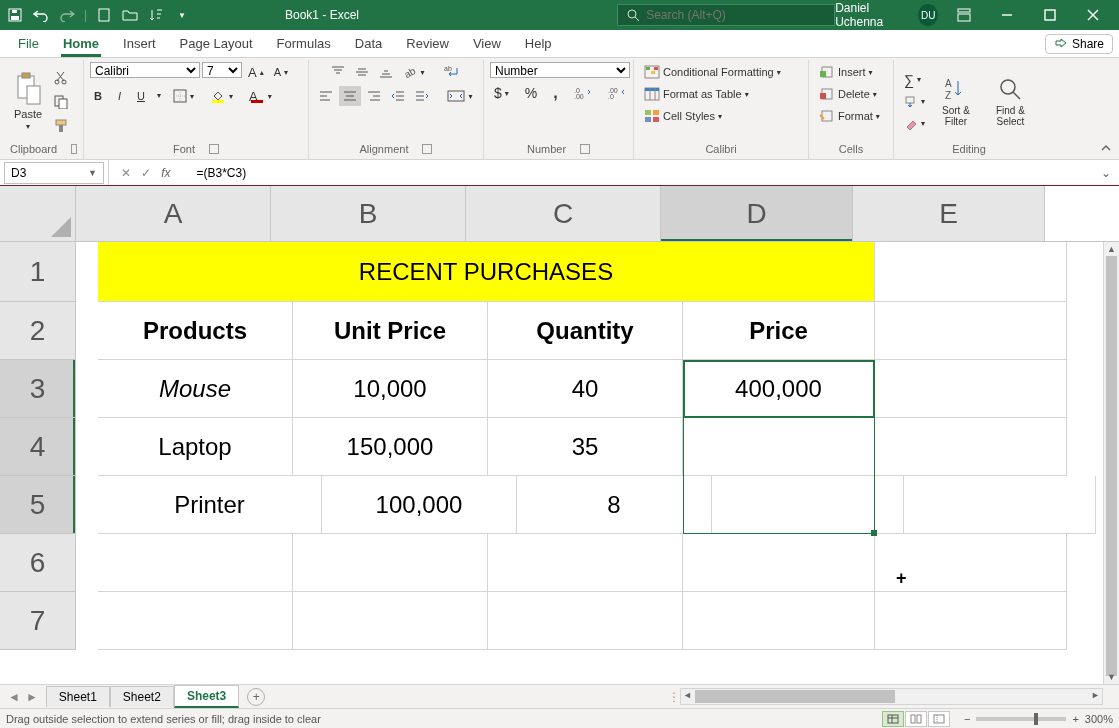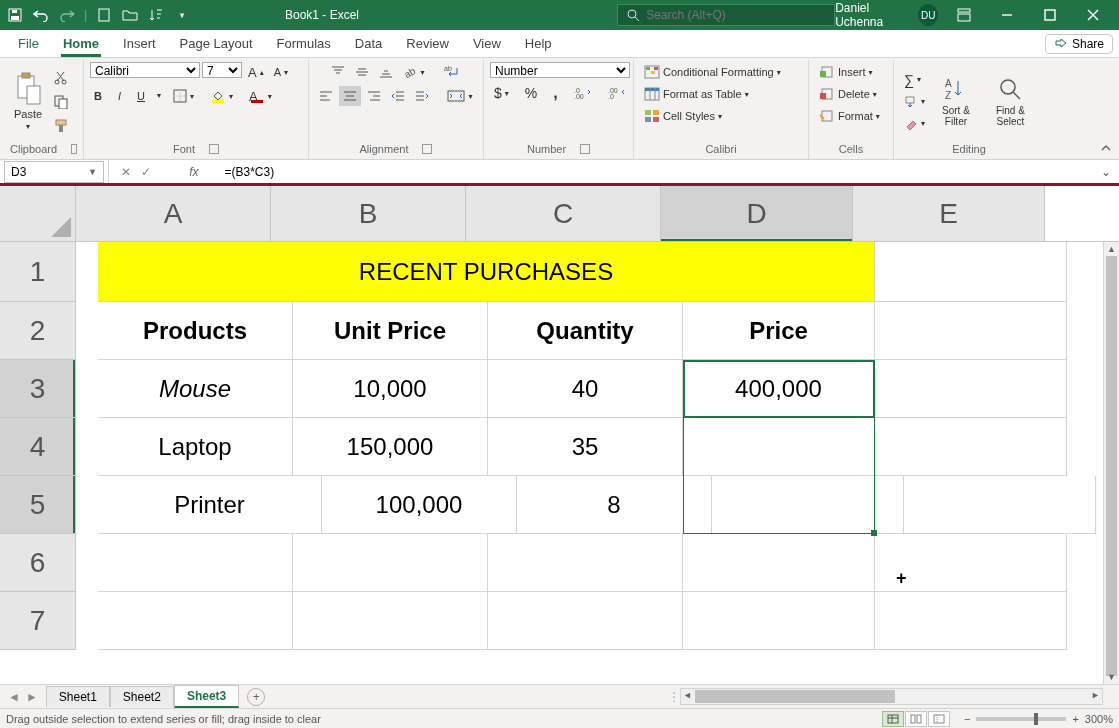--- a/index.html
+++ b/index.html
@@ -33,25 +33,25 @@
 .btn-lg { display:flex; flex-direction:column; align-items:center; gap:2px; padding: 4px 4px; cursor:pointer; }
 .btn-sm { padding: 2px 4px; cursor:pointer; display:flex; align-items:center; gap:3px; min-height:20px; }
 select.ribbon-sel { height:16px; border:1px solid #ababab; background:#fff; font-size:12px; }
 .font-name { width: 110px; }
 .font-size { width: 40px; }
 .row { display:flex; gap:2px; }
 
 .collapse-arrow { position:absolute; right:4px; bottom:2px; cursor:pointer; padding:3px; }
 
 
-.formula-bar { height: 26px; border-bottom: 3px solid #7f1d1d; display:flex; align-items:center; background:#fff; }
+.formula-bar { height: 26px; border-bottom: 1px solid #7f1d1d; display:flex; align-items:center; background:#fff; }
 .name-box { width: 100px; height: 22px; margin: 2px 4px; border:1px solid #c0c0c0; padding: 0 6px; display:flex; align-items:center; justify-content:space-between; font-size:12px; }
 .name-box .dd { font-size: 9px; color:#666; }
 .fb-btns { display:flex; gap:10px; padding:0 12px; color:#888; border-left:1px solid #d4d4d4; height:100%; align-items:center; }
-.fx { font-style: italic; color:#666; padding-right:8px;margin-left:28px; }
+.fx { font-style: italic; color:#666; padding-right:8px; }
 .formula-input { flex:1; border:none; outline:none; padding:0 6px; font-size:12px; height: 22px; }
 .fb-expand { width:18px; color:#666; padding-right:6px; }
 
 
 .grid-area { position: relative; height: 498px; overflow: hidden; }
 .col-headers { display:flex; height: 56px; border-bottom: 1px solid #c6c6c6; }
 .corner { width: 76px; background: #e6e6e6; border-right: 1px solid #c6c6c6; position:relative; }
 .corner::after { content:""; position:absolute; right:4px; bottom:4px; width:0; height:0; border-left:20px solid transparent; border-bottom:20px solid #b0b0b0; }
 .ch { flex:none; background: #e6e6e6; border-right: 1px solid #c6c6c6; display:flex; align-items:center; justify-content:center; font-size: 28px; color:#555; position:relative; }
 .ch.sel { background: #d2d2d2; }

